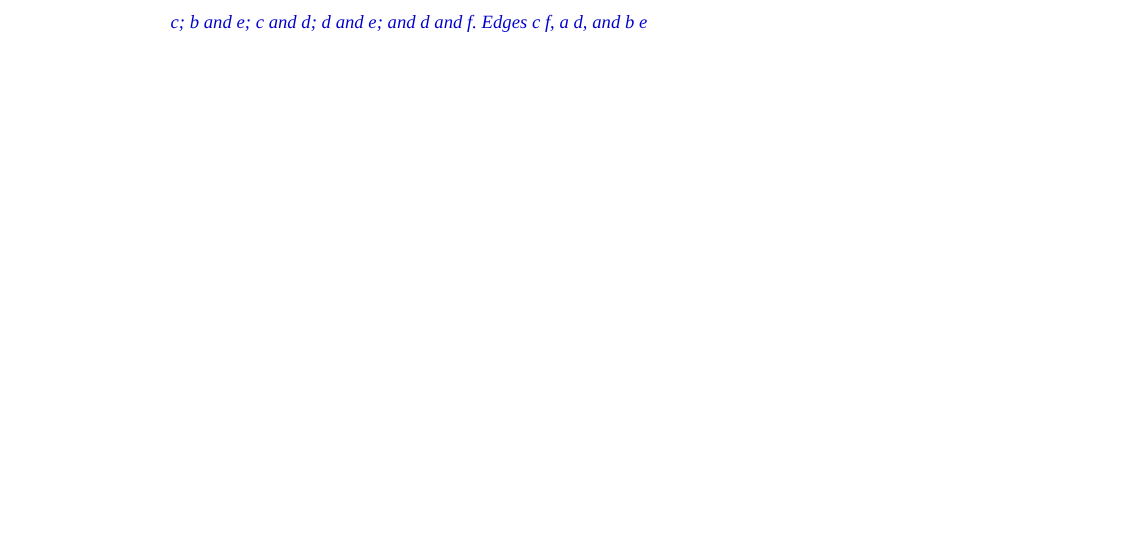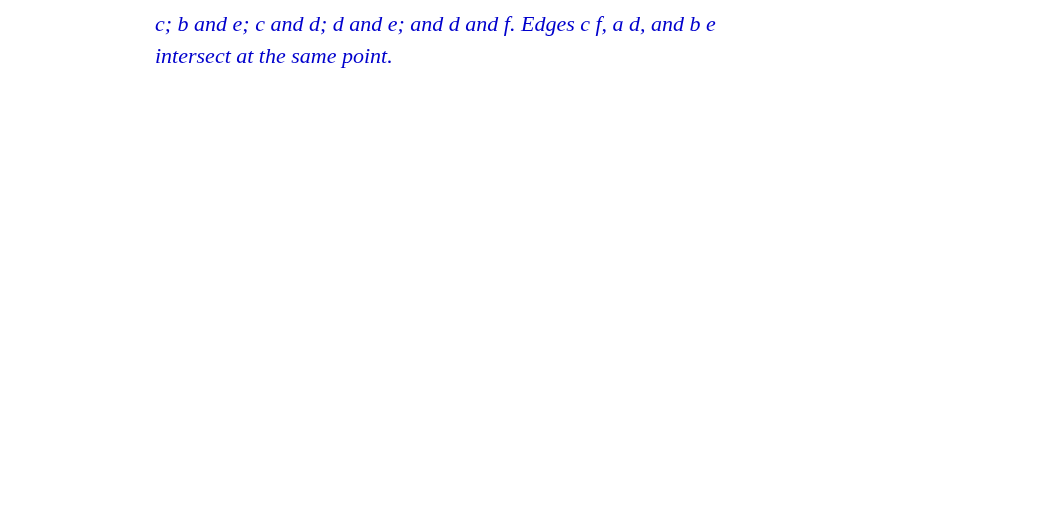--- a/index.html
+++ b/index.html
@@ -15,25 +15,24 @@
       font-family: "Times New Roman", Times, serif;
     }
 
     .content-area {
       padding: 8px 155px 0 155px;
     }
 
     .italic-text {
       color: #0000cc;
       font-style: italic;
-      font-size: 22px;
+      font-size: 17px;
       line-height: 1.45;
     }
   </style>
 </head>
 <body>
 
 <div class="content-area">
   <p class="italic-text">
     <span>c; b and e; c and d; d and e; and d and f.  Edges c f, a d, and b e</span><br>
-    <span>intersect at the same point.</span>
   </p>
 </div>
 
 </body></html>

